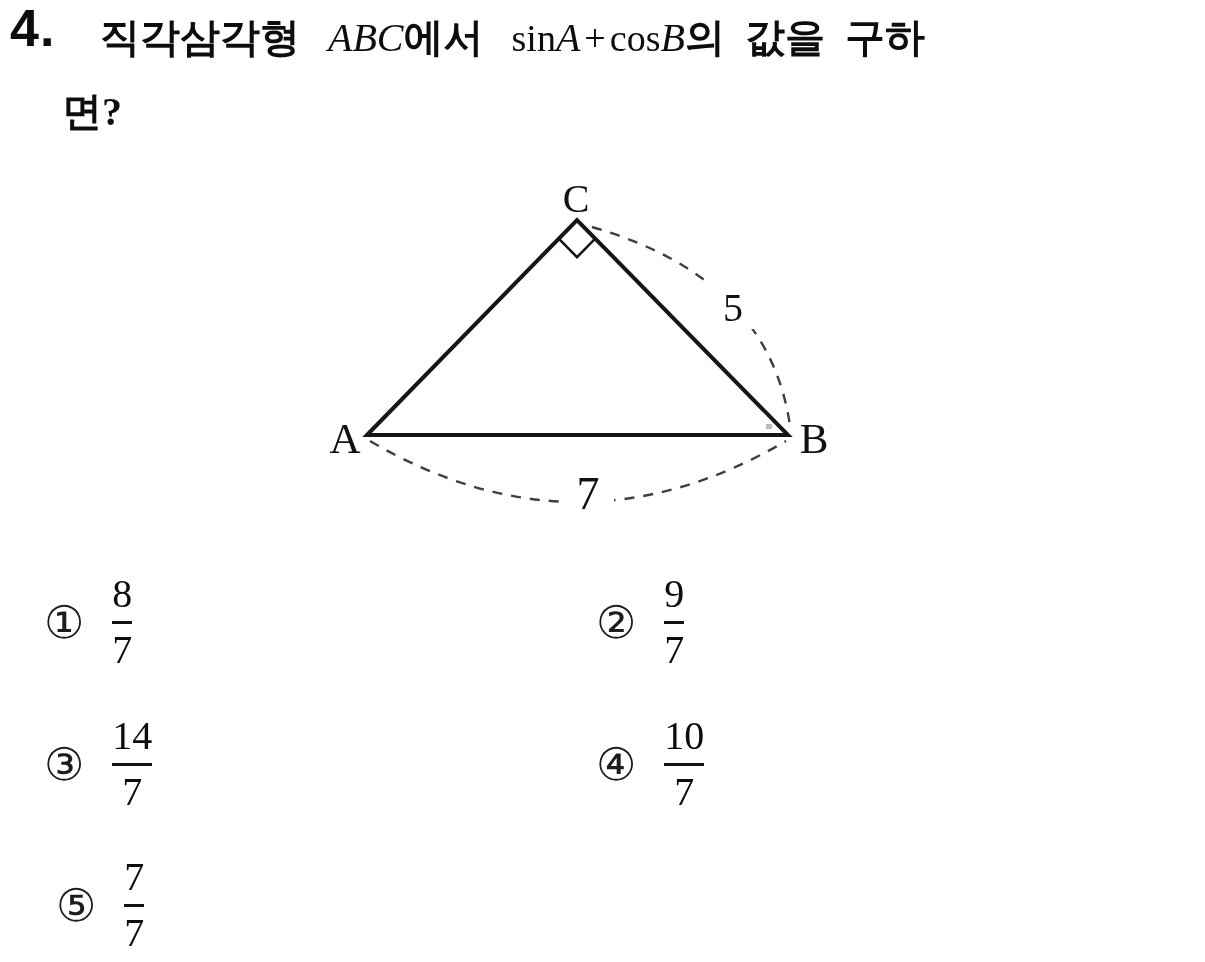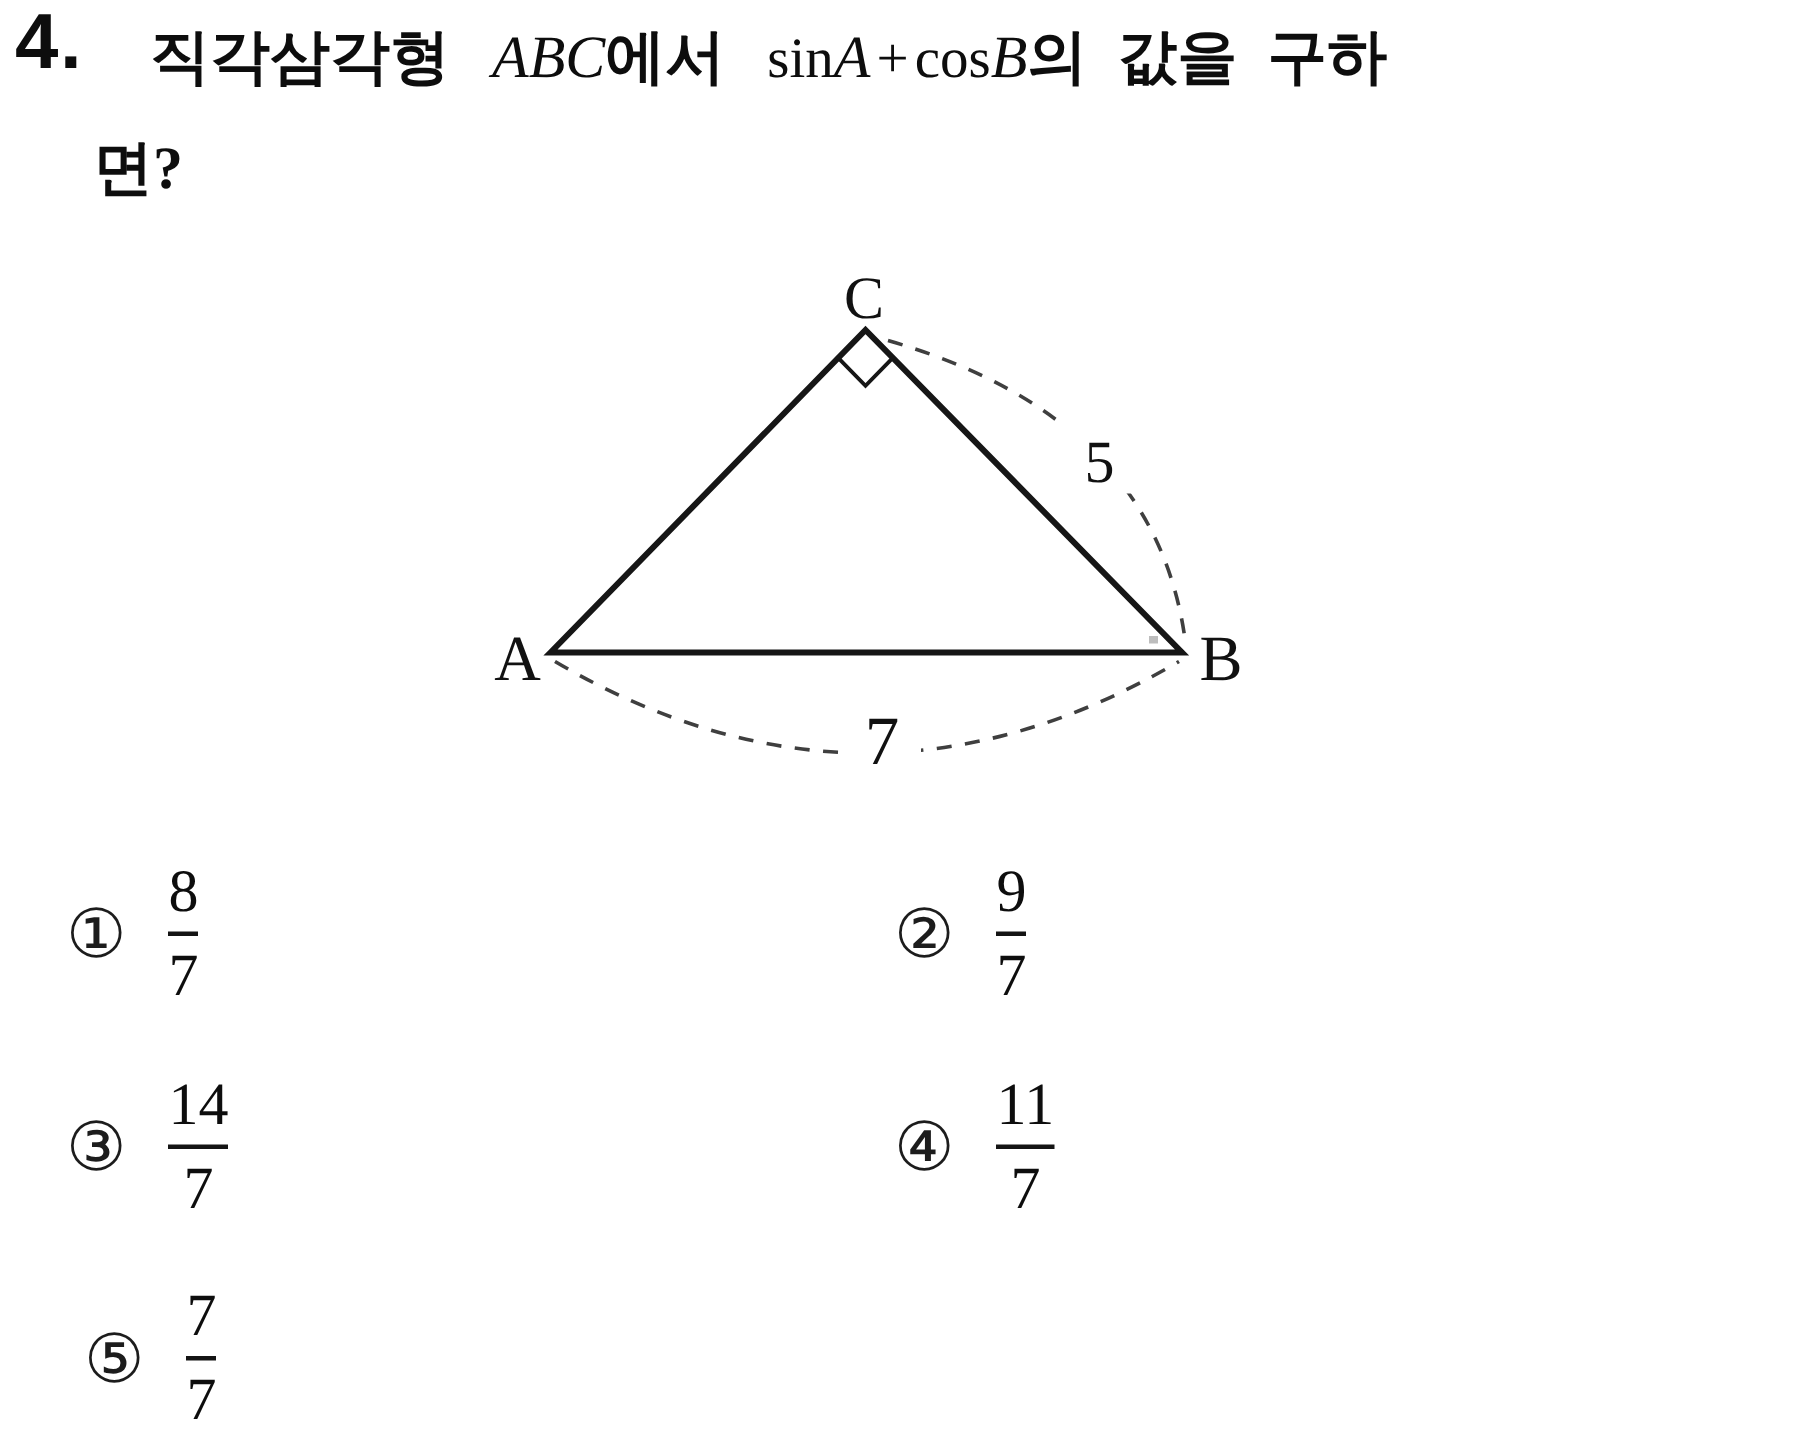--- a/index.html
+++ b/index.html
@@ -190,21 +190,21 @@
     <span class="frac">
       <span class="num">14</span>
       <span class="fracbar"></span>
       <span class="den">7</span>
     </span>
   </div>
 
   <div class="choice" style="left:596px; top:716px;">
     <span class="marker">④</span>
     <span class="frac">
-      <span class="num">11</span>
+      <span class="num">10</span>
       <span class="fracbar"></span>
       <span class="den">7</span>
     </span>
   </div>
 
   <div class="choice" style="left:56px; top:857px;">
     <span class="marker">⑤</span>
     <span class="frac">
       <span class="num">7</span>
       <span class="fracbar"></span>

